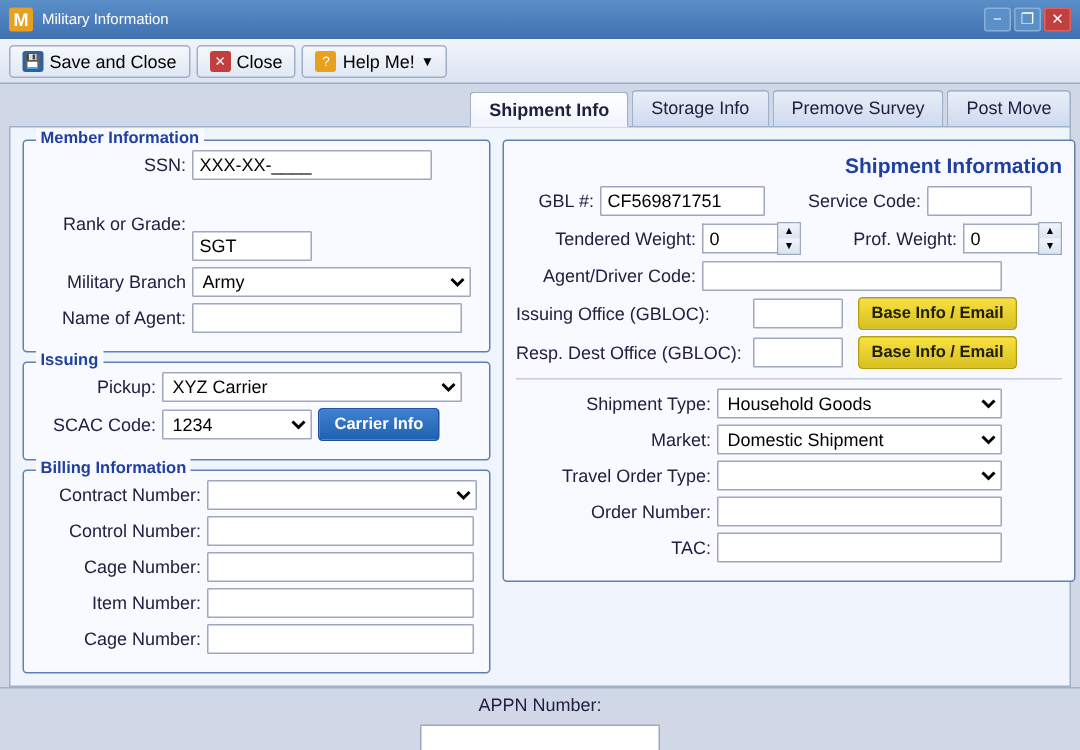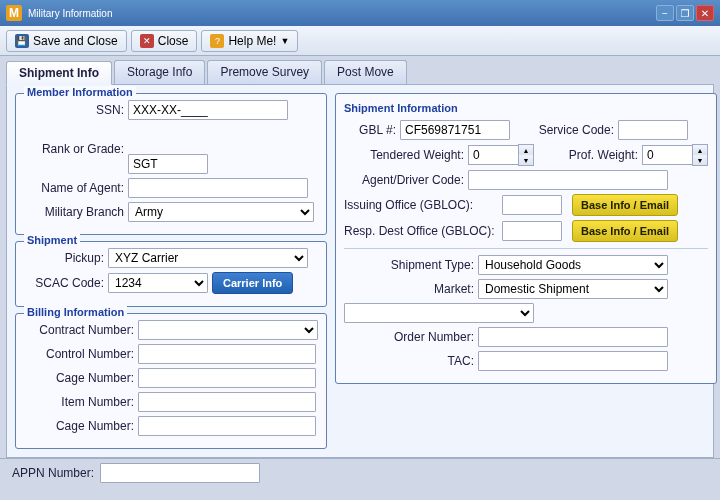--- a/index.html
+++ b/index.html
@@ -45,20 +45,21 @@
     .btn-icon { width: 14px; height: 14px; border-radius: 2px; display: flex; align-items: center; justify-content: center; font-size: 9px; }
     .save-icon { background: #3060a0; color: white; }
     .close-icon-btn { background: #c04040; color: white; }
     .help-icon { background: #e8a020; color: white; }
 
     .tabs {
       background: #d0d8e8;
       padding: 4px 6px 0;
       display: flex;
       gap: 2px;
+      justify-content: flex-end;
     }
     .tab {
       background: linear-gradient(to bottom, #e8eef8, #d0daf0);
       border: 1px solid #a0b0c8;
       border-bottom: none;
       padding: 4px 12px;
       cursor: pointer;
       border-radius: 3px 3px 0 0;
       font-size: 12px;
       color: #202040;
@@ -163,20 +164,21 @@
     }
 
     .bottom-bar {
       background: #d0d8e8;
       border-top: 1px solid #a0b0c8;
       padding: 4px 12px;
       display: flex;
       align-items: center;
       gap: 6px;
       height: 28px;
+      flex-direction: column;
     }
 
     .spinner-wrapper {
       display: flex;
       align-items: center;
     }
     .spinner-input {
       border: 1px solid #a0a8c0;
       background: white;
       width: 50px;
@@ -253,37 +255,37 @@
 
       <div class="form-row">
         <div class="form-label" style="width:100px;">SSN:</div>
         <input class="form-input" style="width: 160px;" value="XXX-XX-____">
       </div>
       <div class="form-row">
         <div class="form-label" style="width:100px;">Rank or Grade:</div>
         <input class="form-input" style="width: 80px; margin-top: 30px;" value="SGT">
       </div>
       <div class="form-row">
-        <div class="form-label" style="width:100px;">Name of Agent:</div>
-        <input class="form-input" style="width: 180px;" value="">
-      </div>
-      <div class="form-row">
         <div class="form-label" style="width:100px;">Military Branch</div>
         <select class="form-select" style="width:186px;">
           <option>Army</option>
           <option>Navy</option>
           <option>Air Force</option>
           <option>Marines</option>
           <option>Coast Guard</option>
         </select>
       </div>
+      <div class="form-row">
+        <div class="form-label" style="width:100px;">Name of Agent:</div>
+        <input class="form-input" style="width: 180px;" value="">
+      </div>
     </div>
 
     <div class="section-box">
-      <div class="section-label">Shipment</div>
+      <div class="section-label">Issuing</div>
 
       <div class="form-row">
         <div class="form-label" style="width:80px;">Pickup:</div>
         <select class="form-select" style="width:200px;">
           <option>XYZ Carrier</option>
         </select>
       </div>
       <div class="form-row">
         <div class="form-label" style="width:80px;">SCAC Code:</div>
         <select class="form-select" style="width:100px;">
@@ -316,21 +318,21 @@
       </div>
       <div class="form-row">
         <div class="form-label" style="width:110px;">Cage Number:</div>
         <input class="form-input" style="width: 178px;" value="">
       </div>
     </div>
   </div>
 
   <div class="right-panel">
     <div class="right-section">
-      <div style="color:#2040a0;font-weight:bold;font-size:11px;margin-bottom:6px;">Shipment Information</div>
+      <div style="color:#2040a0;font-weight:bold;font-size:14px;margin-bottom:6px;text-align:right;">Shipment Information</div>
 
       <div class="form-row">
         <div class="form-label" style="width:52px;">GBL #:</div>
         <input class="form-input" style="width: 110px;" value="CF569871751">
         <div class="form-label" style="width:90px;margin-left:10px;">Service Code:</div>
         <input class="form-input" style="width: 70px;" value="">
       </div>
 
       <div class="form-row">
         <div class="form-label" style="width:120px;">Tendered Weight:</div>
@@ -381,20 +383,21 @@
 
       <div class="form-row">
         <div class="form-label" style="width:130px;">Market:</div>
         <select class="form-select" style="width:190px;">
           <option>Domestic Shipment</option>
           <option>International</option>
         </select>
       </div>
 
       <div class="form-row">
+        <div class="form-label" style="width:130px;">Travel Order Type:</div>
         <select class="form-select" style="width:190px;">
           <option></option>
         </select>
       </div>
 
       <div class="form-row">
         <div class="form-label" style="width:130px;">Order Number:</div>
         <input class="form-input" style="width: 190px;" value="">
       </div>
 

